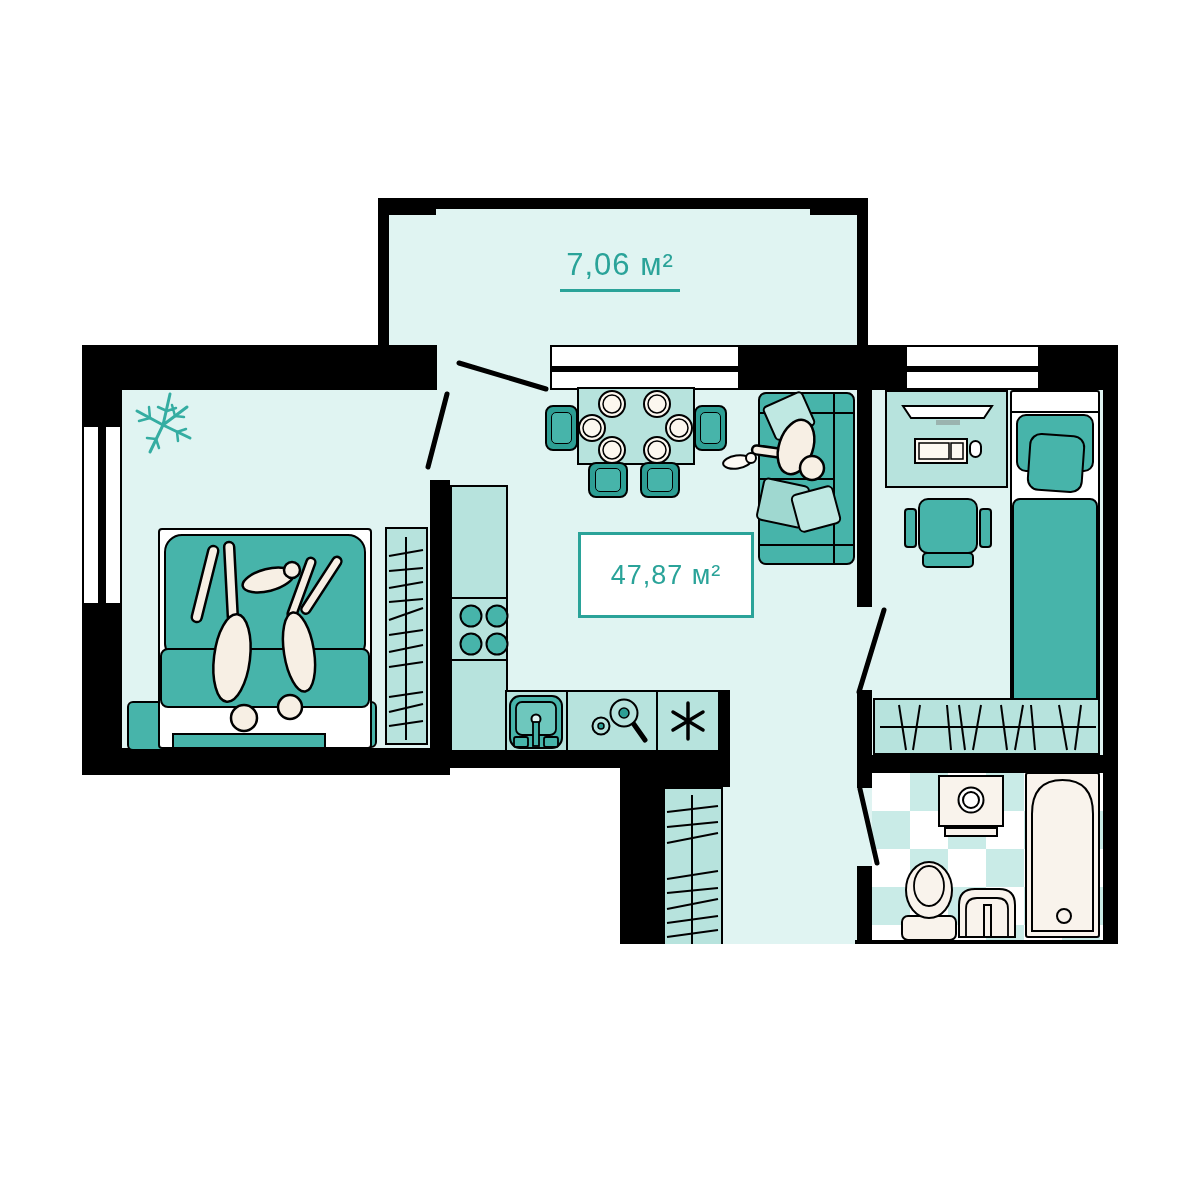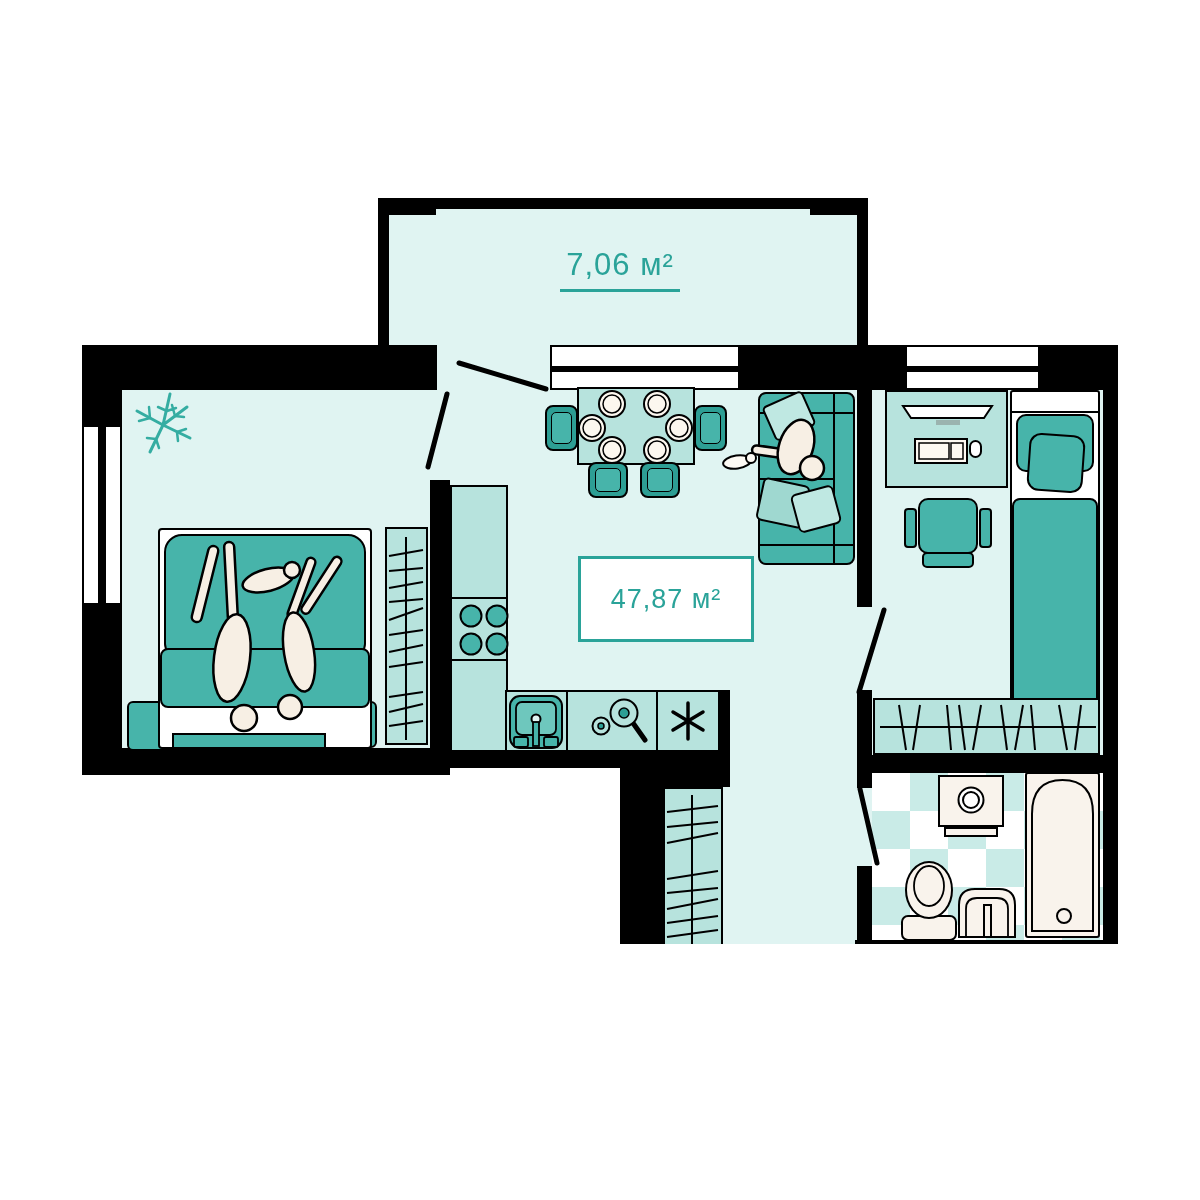--- a/index.html
+++ b/index.html
@@ -122,21 +122,21 @@
 
   <div class="furn bg-lt" style="left:663px;top:787px;width:60px;height:176px;"></div>
 
   <div class="furn bg-cr" style="left:938px;top:775px;width:66px;height:52px;"></div>
   <div class="furn bg-cr" style="left:944px;top:827px;width:54px;height:10px;"></div>
   <div class="furn bg-cr" style="left:1025px;top:772px;width:75px;height:166px;border-radius:3px;"></div>
 
   <div class="label-balcony" style="left:535px;top:247px;width:170px;">
     <span class="u">7,06 м²</span>
   </div>
-  <div class="area-box" style="left:578px;top:532px;width:170px;height:80px;margin-top:24px;">
+  <div class="area-box" style="left:578px;top:532px;width:170px;height:80px;">
     <div class="row">47,87 м²</div>
   </div>
 
   <svg class="overlay" width="1200" height="1200" viewBox="0 0 1200 1200">
 
     <g stroke="#000" stroke-width="5" stroke-linecap="round">
       <line x1="459" y1="363" x2="546" y2="389"></line>
       <line x1="447" y1="394" x2="428" y2="467"></line>
       <line x1="884" y1="610" x2="859" y2="692"></line>
       <line x1="860" y1="789" x2="877" y2="863"></line>

